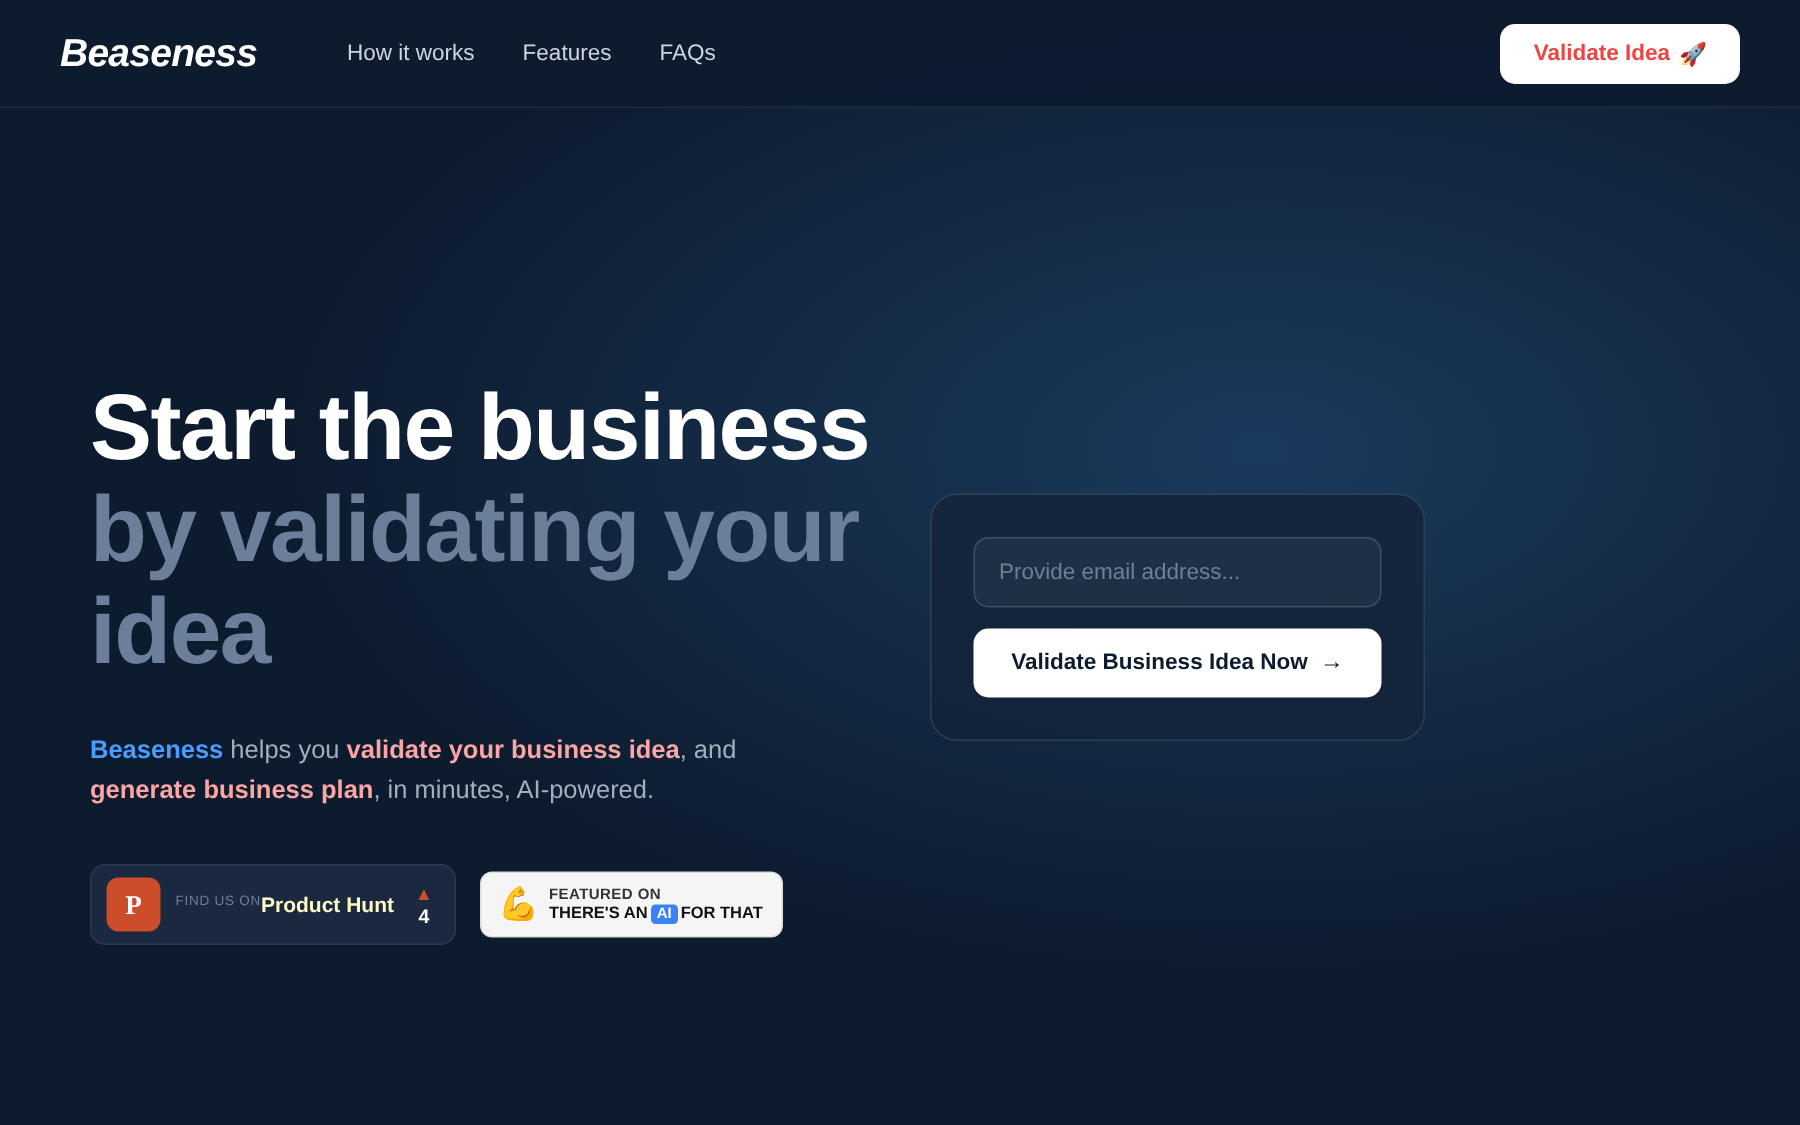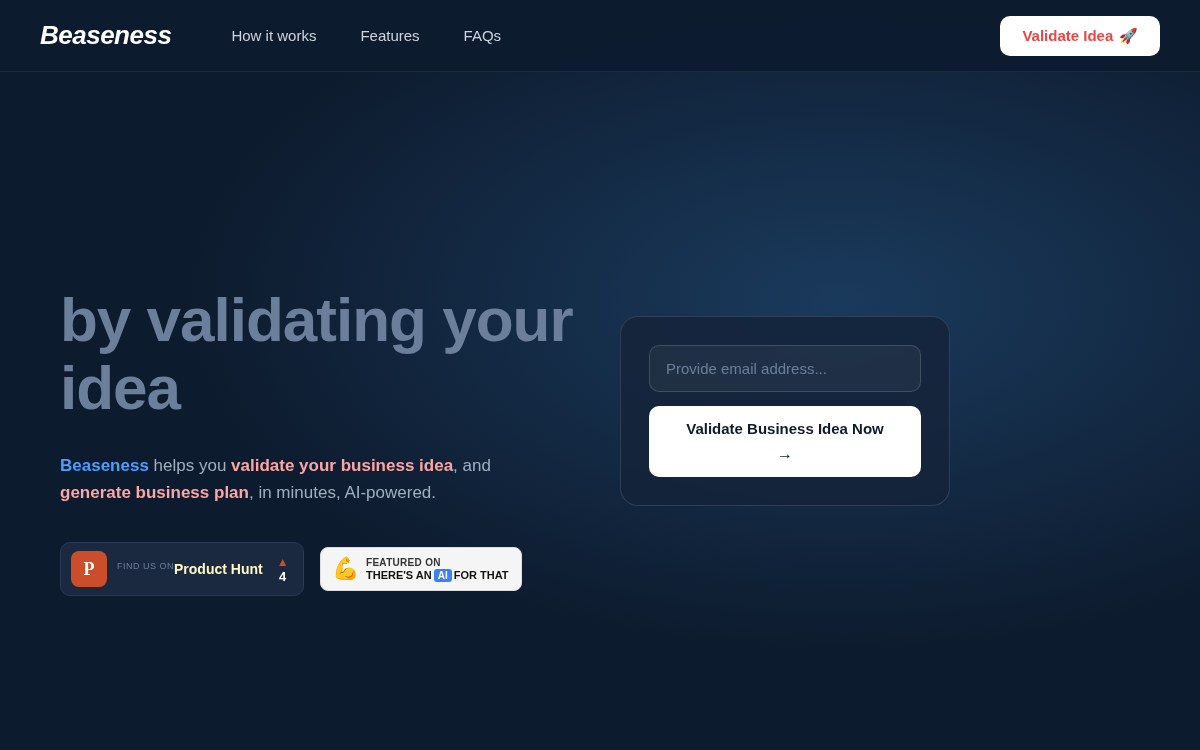--- a/index.html
+++ b/index.html
@@ -39,21 +39,21 @@
       color: #fff;
       font-style: italic;
       letter-spacing: -0.5px;
       margin-right: 60px;
       flex-shrink: 0;
     }
 
     .nav-links {
       display: flex;
       align-items: center;
-      gap: 44px;
+      gap: 32px;
       flex: 1;
     }
 
     .nav-link {
       color: #cdd5e0;
       font-size: 15px;
       font-weight: 400;
       cursor: pointer;
       text-decoration: none;
     }
@@ -266,21 +266,20 @@
       border: none;
       border-radius: 10px;
       padding: 14px 20px;
       font-size: 15px;
       font-weight: 700;
       cursor: pointer;
       display: flex;
       align-items: center;
       justify-content: center;
       gap: 8px;
-      flex-direction: column;
     }
 
     .arrow-icon {
       font-size: 16px;
     }
   </style>
 </head>
 <body>
 
 <div class="bg"></div>
@@ -293,20 +292,21 @@
     <a class="nav-link">FAQs</a>
   </div>
   <button class="validate-btn">
     <span>Validate Idea</span>
     <span>🚀</span>
   </button>
 </nav>
 
 <div class="hero">
   <div class="hero-left">
+    <div class="hero-title-white">Start the business</div>
     <div class="hero-title-muted">
       <span>by validating your</span><br>
       <span>idea</span>
     </div>
 
     <p class="hero-desc">
       <span class="brand">Beaseness</span><span> helps you </span><span class="bold">validate your business idea</span><span>, and </span><span class="bold">generate business plan</span><span>, in minutes, AI-powered.</span>
     </p>
 
     <div class="badges">

